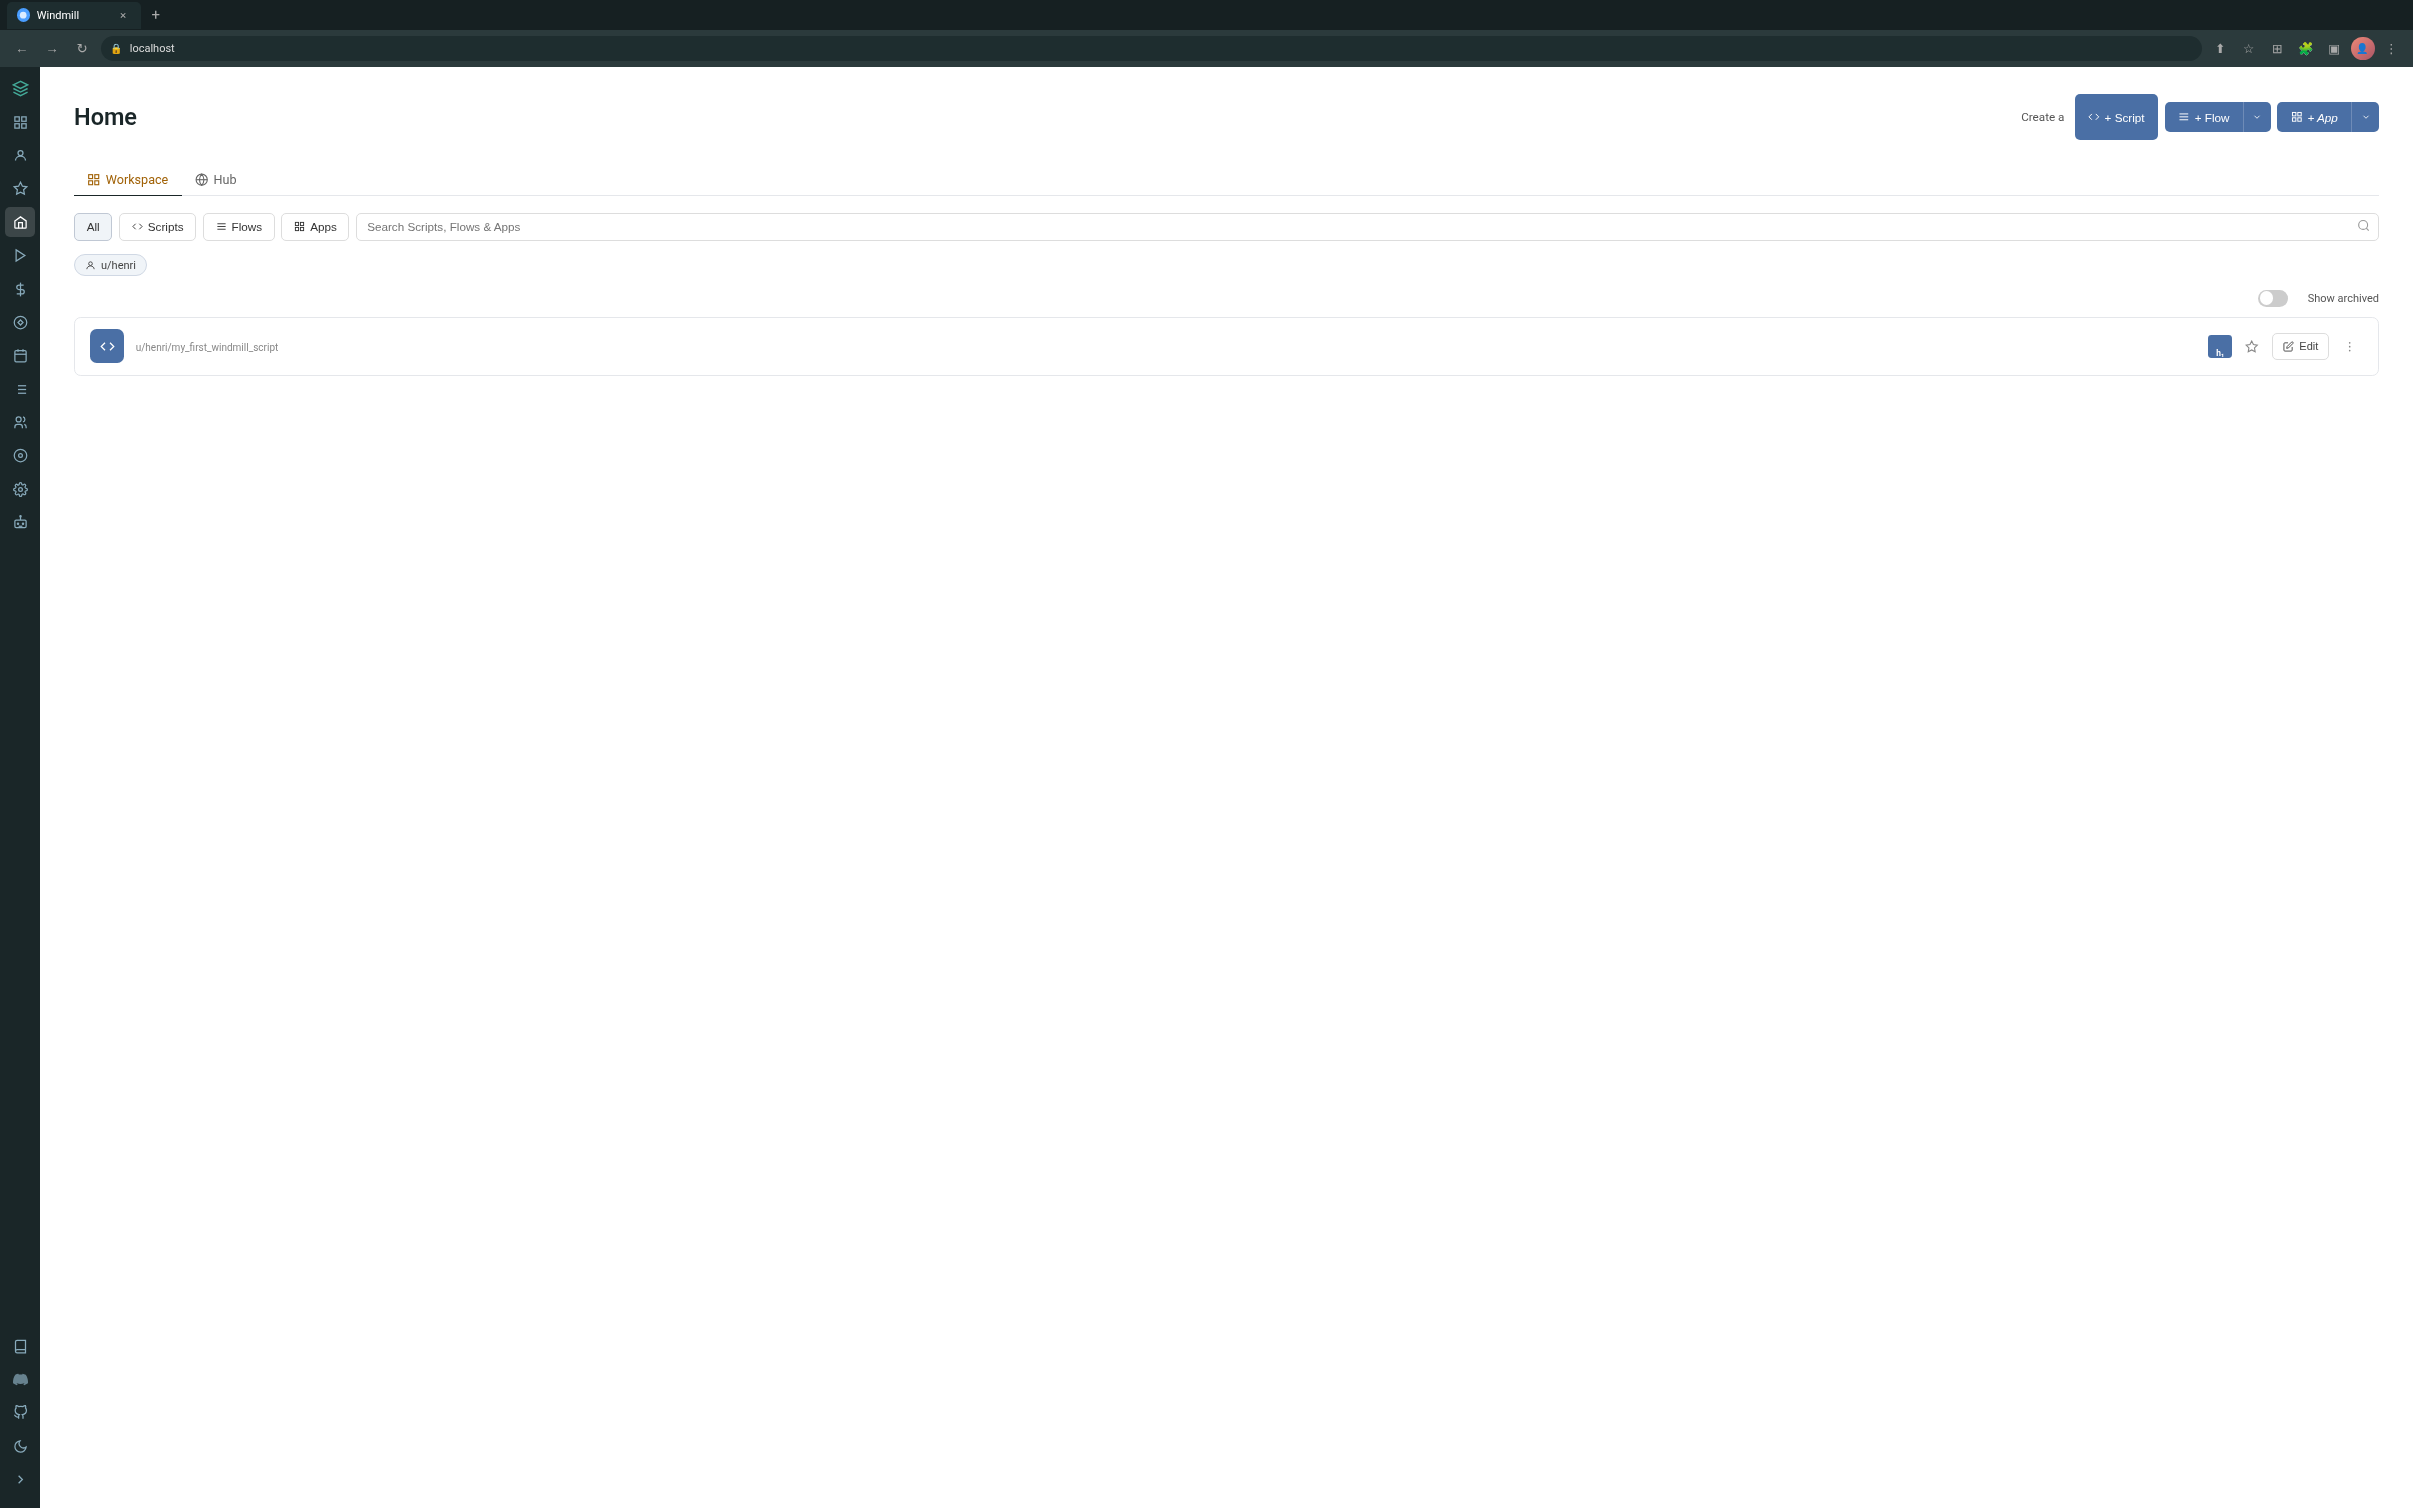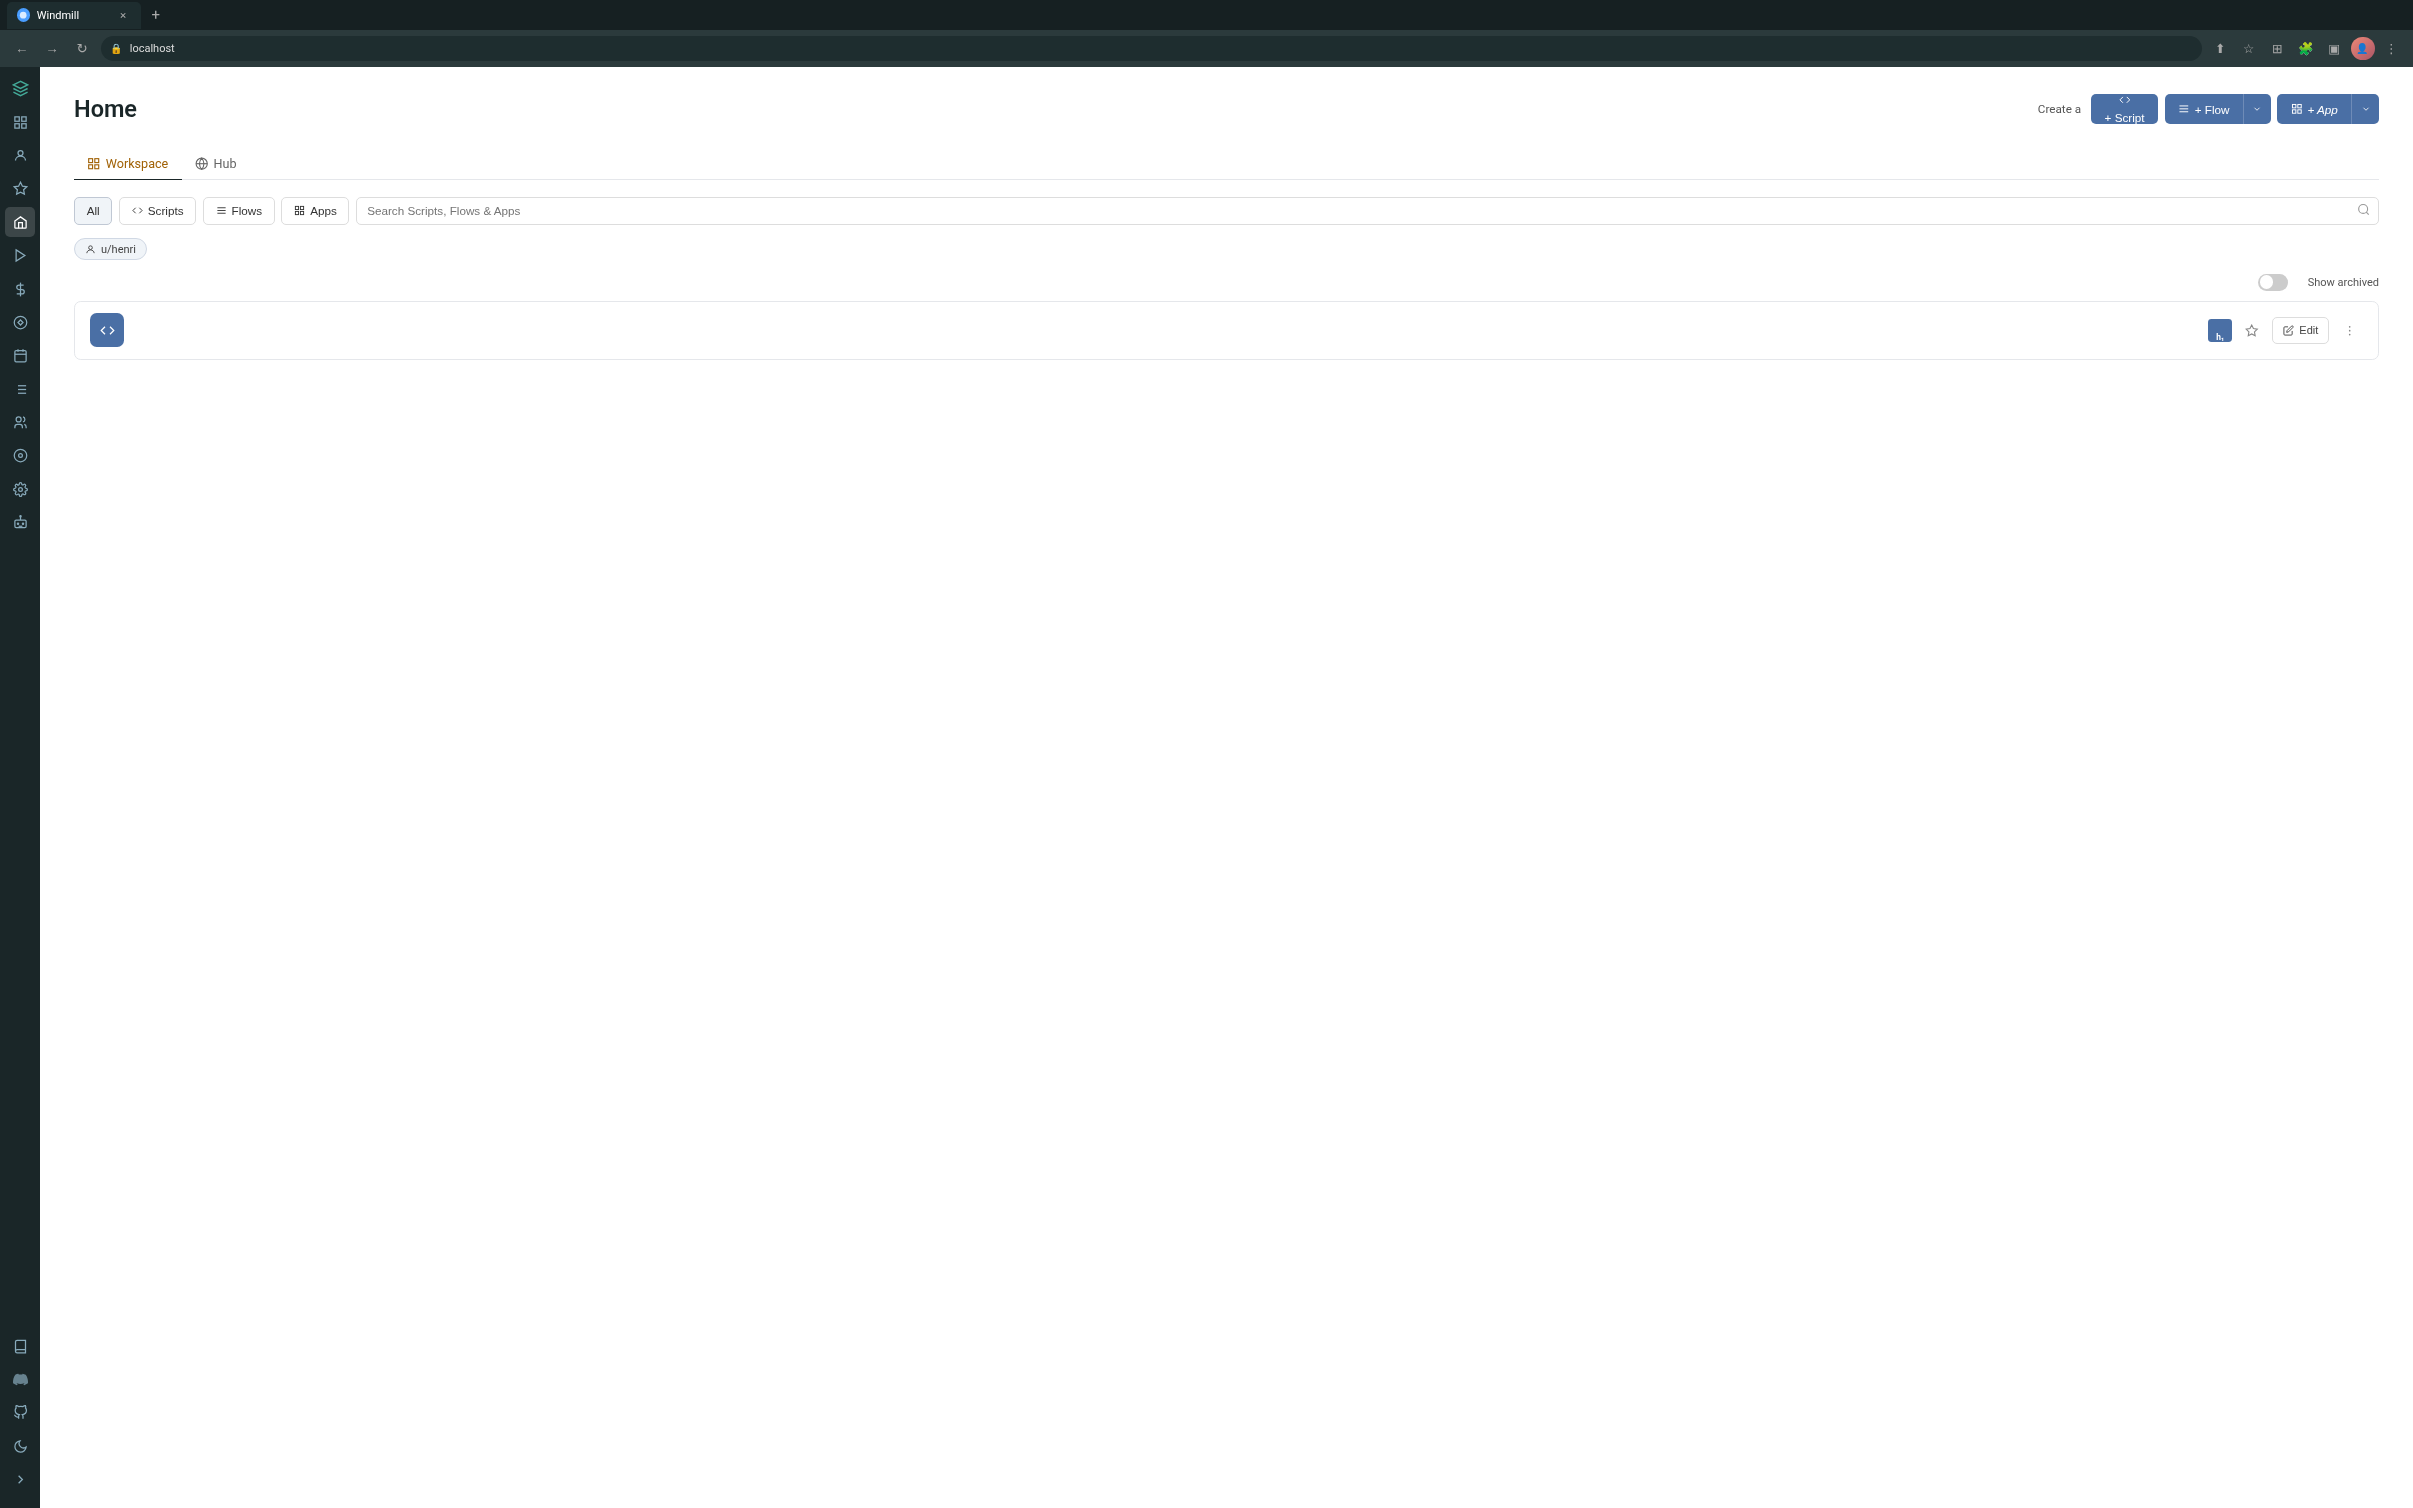--- a/index.html
+++ b/index.html
@@ -32,21 +32,21 @@
 
     
     .main-content { flex: 1; overflow-y: auto; background: #fff; padding: 27px 34px; }
 
     
     .page-header { display: flex; align-items: center; justify-content: space-between; margin-bottom: 23.5px; }
     .page-title { font-size: 23.5px; font-weight: 600; color: #1a2628; }
     .header-actions { display: flex; align-items: center; gap: 6.7px; }
     .create-label { color: #555; font-size: 11.7px; margin-right: 3.4px; }
 
-    .btn-script { background: #4a6fa5; color: #fff; border: none; border-radius: 5px; height: 30px; padding: 0 13.4px; font-size: 11.7px; cursor: pointer; display: flex; align-items: center; gap: 5px; flex-direction: column; }
+    .btn-script { background: #4a6fa5; color: #fff; border: none; border-radius: 5px; height: 46px; padding: 0 13.4px; font-size: 11.7px; cursor: pointer; display: flex; align-items: center; gap: 5px; }
     .btn-flow { background: #4a6fa5; color: #fff; border: none; border-radius: 5px 0 0 5px; height: 30px; padding: 0 13.4px; font-size: 11.7px; cursor: pointer; display: flex; align-items: center; gap: 5px; }
     .btn-flow-dropdown { background: #4a6fa5; color: #fff; border: none; border-left: 0.8px solid rgba(255,255,255,0.2); border-radius: 0 5px 5px 0; height: 30px; padding: 0 8.4px; cursor: pointer; display: flex; align-items: center; }
     .btn-app { background: #4a6fa5; color: #fff; border: none; border-radius: 5px 0 0 5px; height: 30px; padding: 0 13.4px; font-size: 11.7px; cursor: pointer; display: flex; align-items: center; gap: 5px; font-style: italic; }
     .btn-app-dropdown { background: #4a6fa5; color: #fff; border: none; border-left: 0.8px solid rgba(255,255,255,0.2); border-radius: 0 5px 5px 0; height: 30px; padding: 0 8.4px; cursor: pointer; display: flex; align-items: center; }
     .btn-group { display: flex; }
 
     
     .tabs { display: flex; border-bottom: 1.7px solid #e5e7eb; margin-bottom: 17px; }
     .tab-item { display: flex; align-items: center; gap: 5px; padding: 8.4px 13.4px; font-size: 12.6px; cursor: pointer; color: #666; border-bottom: 1.7px solid transparent; margin-bottom: -1.7px; }
     .tab-item.active { color: #a16207; border-bottom: 1.7px solid #1a2628; font-weight: 400; }
@@ -367,20 +367,21 @@
 
     <div>
       <div class="script-item">
         <div class="script-icon">
           <svg width="15" height="15" viewBox="0 0 24 24" fill="none" stroke="currentColor" stroke-width="2">
               <polyline points="16 18 22 12 16 6"></polyline>
               <polyline points="8 6 2 12 8 18"></polyline>
             </svg>
         </div>
         <div class="script-info">
+          <div class="script-path">u/henri/my_first_windmill_script</div>
         </div>
         <div class="script-actions">
           <div class="preview-badge">
             <span style="font-size:8.4px;font-weight:bold;">h₁</span>
           </div>
           <button class="icon-btn">
             <svg width="13.4" height="13.4" viewBox="0 0 24 24" fill="none" stroke="currentColor" stroke-width="2">
                 <polygon points="12,2 15.09,8.26 22,9.27 17,14.14 18.18,21.02 12,17.77 5.82,21.02 7,14.14 2,9.27 8.91,8.26"></polygon>
               </svg>
           </button>

